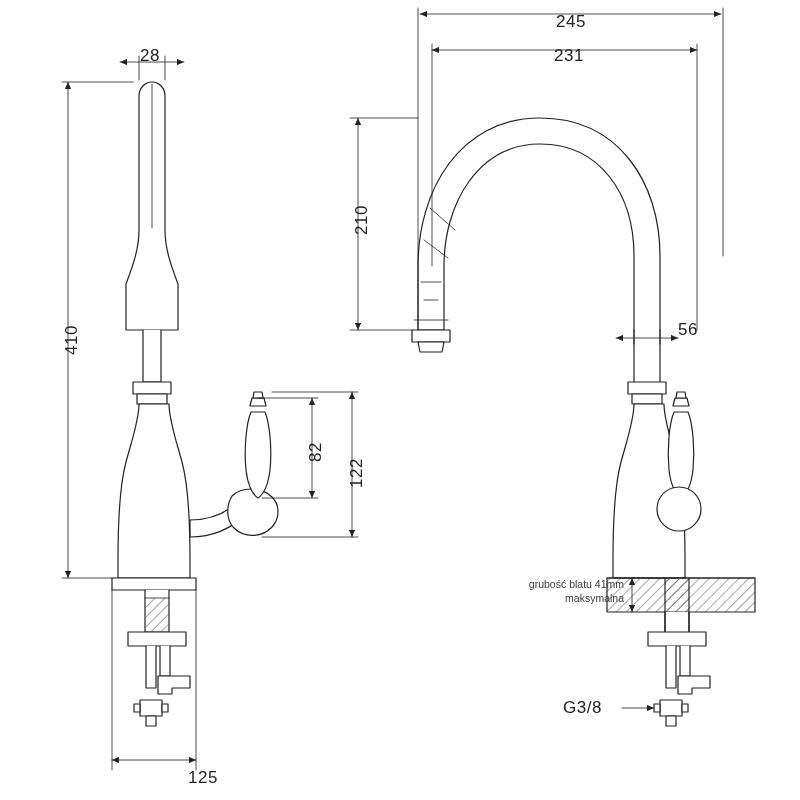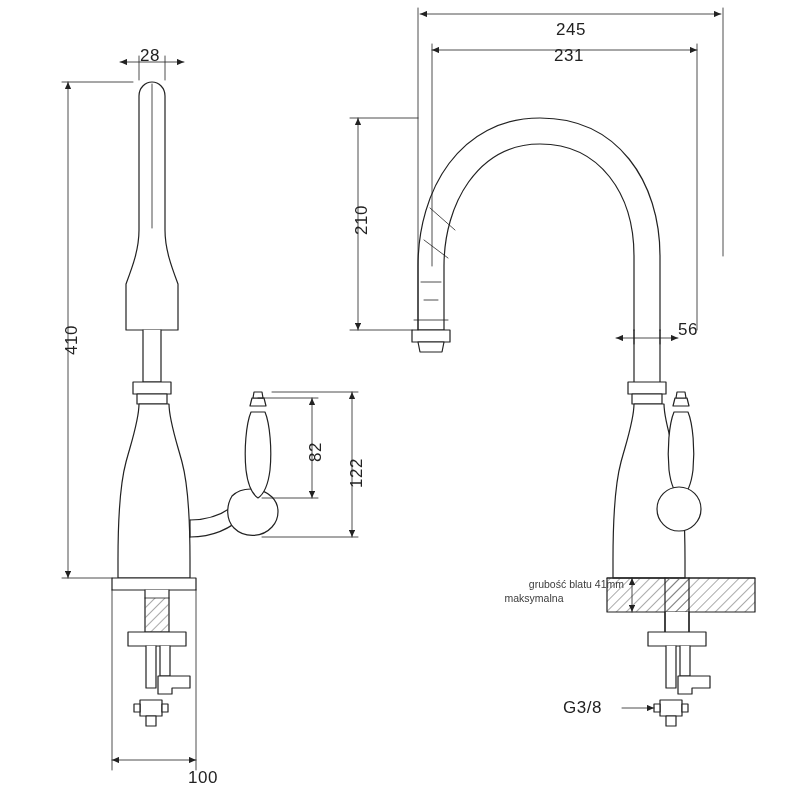--- a/index.html
+++ b/index.html
@@ -231,32 +231,32 @@
 
         <path d="M622,708 L654,708" marker-end="url(#arrEnd)"></path>
       </g>
     </g>
   </svg>
 
   <div class="dim-label" style="left:140px; top:46px;">28</div>
 
   <div class="dim-label vert" style="left:62px; top:355px;">410</div>
 
-  <div class="dim-label" style="left:188px; top:768px;">100</div>
+  <div class="dim-label" style="left:188px; top:768px;">125</div>
 
   <div class="dim-label vert" style="left:306px; top:462px;">82</div>
 
   <div class="dim-label vert" style="left:347px; top:488px;">122</div>
 
-  <div class="dim-label" style="left:556px; top:20px;">245</div>
+  <div class="dim-label" style="left:556px; top:12px;">245</div>
 
   <div class="dim-label" style="left:554px; top:46px;text-align:right;">231</div>
 
   <div class="dim-label vert" style="left:352px; top:235px;">210</div>
 
   <div class="dim-label" style="left:678px; top:320px;">56</div>
 
-  <div class="note" style="left:444px; top:592px; width:180px;text-align:center;">maksymalna</div>
+  <div class="note" style="left:444px; top:592px; width:180px;">maksymalna</div>
   <div class="note" style="left:444px; top:578px; width:180px;">grubość blatu 41mm</div>
 
   <div class="dim-label" style="left:563px; top:698px;text-align:right;">G3/8</div>
 
 </div>
 
 </body></html>

